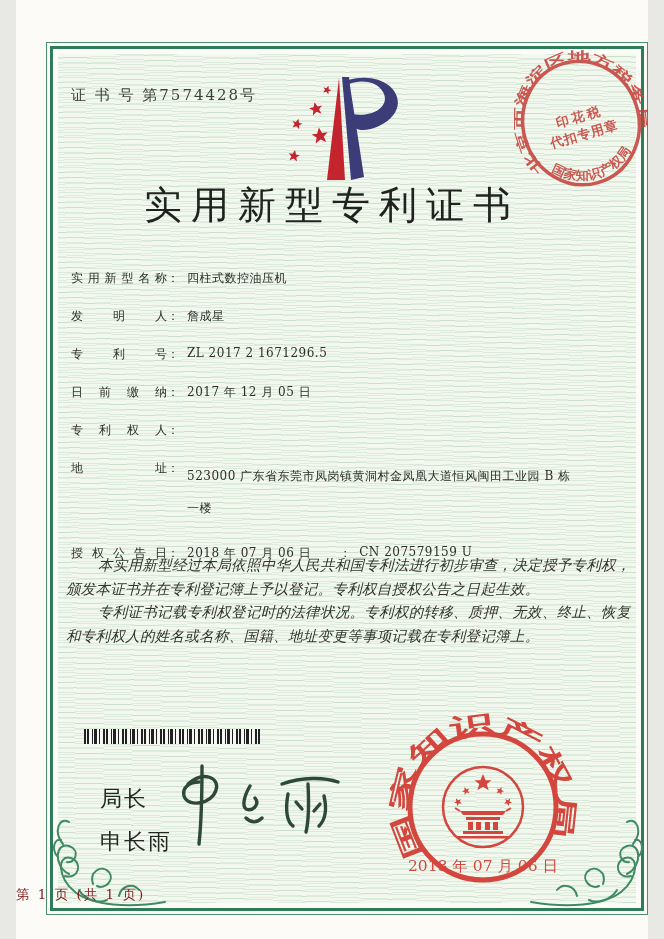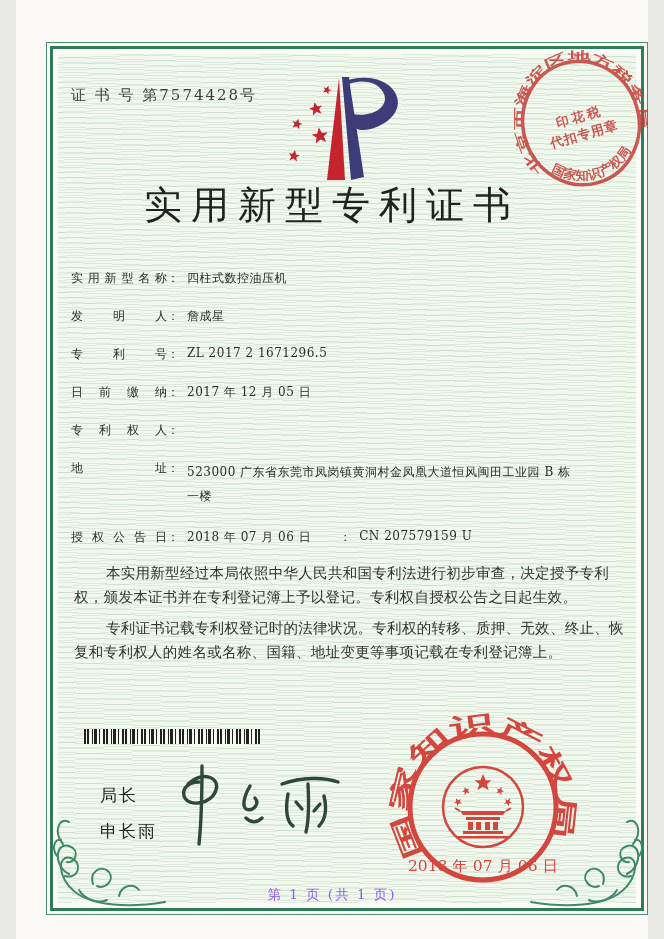--- a/index.html
+++ b/index.html
@@ -22,44 +22,44 @@
   .cert-no{position:absolute;left:55px;top:86px;font-size:15px;letter-spacing:2px;
     color:#3a3e36;z-index:3;}
   .title{position:absolute;left:0;top:180px;width:100%;text-align:center;
     font-size:38px;font-weight:400;letter-spacing:9px;color:#1e231e;z-index:3;margin:0;}
   .fields{position:absolute;left:55px;top:270px;width:565px;z-index:3;}
   .frow{display:flex;align-items:flex-start;margin-bottom:21px;font-size:12px;}
   .flabel{display:inline-block;width:96px;text-align:justify;text-align-last:justify;
     flex:none;}
   .fcolon{flex:none;margin-right:8px;}
   .fvalue{letter-spacing:0.5px;}
-  .addr-value{width:386px;line-height:24px;word-break:break-all;}
+  .addr-value{width:386px;line-height:32px;word-break:break-all;}
   .pair2{margin-left:28px;display:flex;}
   .paras{position:absolute;left:50px;top:554px;width:566px;z-index:3;
     font-size:14.5px;line-height:23.5px;letter-spacing:0.3px;color:#30342a;}
-  .paras p{margin:8px;text-indent:2.2em;}
+  .paras p{margin:0;text-indent:2.2em;font-style:italic;}
   
   .barcode{position:absolute;left:68px;top:729px;width:176px;height:15px;z-index:3;
     background:repeating-linear-gradient(90deg,
       #202020 0 2px,#f6f6f3 2px 3px,#202020 3px 5px,#f6f6f3 5px 8px,
       #202020 8px 9px,#f6f6f3 9px 10px,#202020 10px 13px,#f6f6f3 13px 15px,
       #202020 15px 16px,#f6f6f3 16px 19px);}
   
-  .signer{position:absolute;left:84px;top:784px;z-index:3;font-size:17px;color:#22281f;}
+  .signer{position:absolute;left:84px;top:784px;z-index:3;font-size:22px;color:#22281f;}
   .signer div{margin-bottom:13px;letter-spacing:2px;}
   .sig-svg{position:absolute;left:150px;top:754px;z-index:4;}
   
   .logo-svg{position:absolute;left:265px;top:74px;z-index:3;}
   .tax-svg{position:absolute;left:498px;top:50px;z-index:5;opacity:0.88;}
   .seal-svg{position:absolute;left:372px;top:712px;z-index:5;opacity:0.93;}
   .flourish{position:absolute;z-index:2;}
   .flourish.left{left:33px;top:796px;}
   .flourish.right{left:513px;top:796px;transform:scaleX(-1);}
-  .footer{position:absolute;left:0;top:886px;width:100%;text-align:center;
-    font-size:13.5px;letter-spacing:2px;color:#8b5cf6;z-index:3;}
+  .footer{position:absolute;left:0;top:886px;width:100%;
+    font-size:13.5px;letter-spacing:2px;color:#7f1d1d;z-index:3;}
 </style>
 </head>
 <body>
 
 <div class="page">
 
   <div class="frame-outer">
     <div class="frame-inner">
       <div class="guilloche"></div>
     </div>

